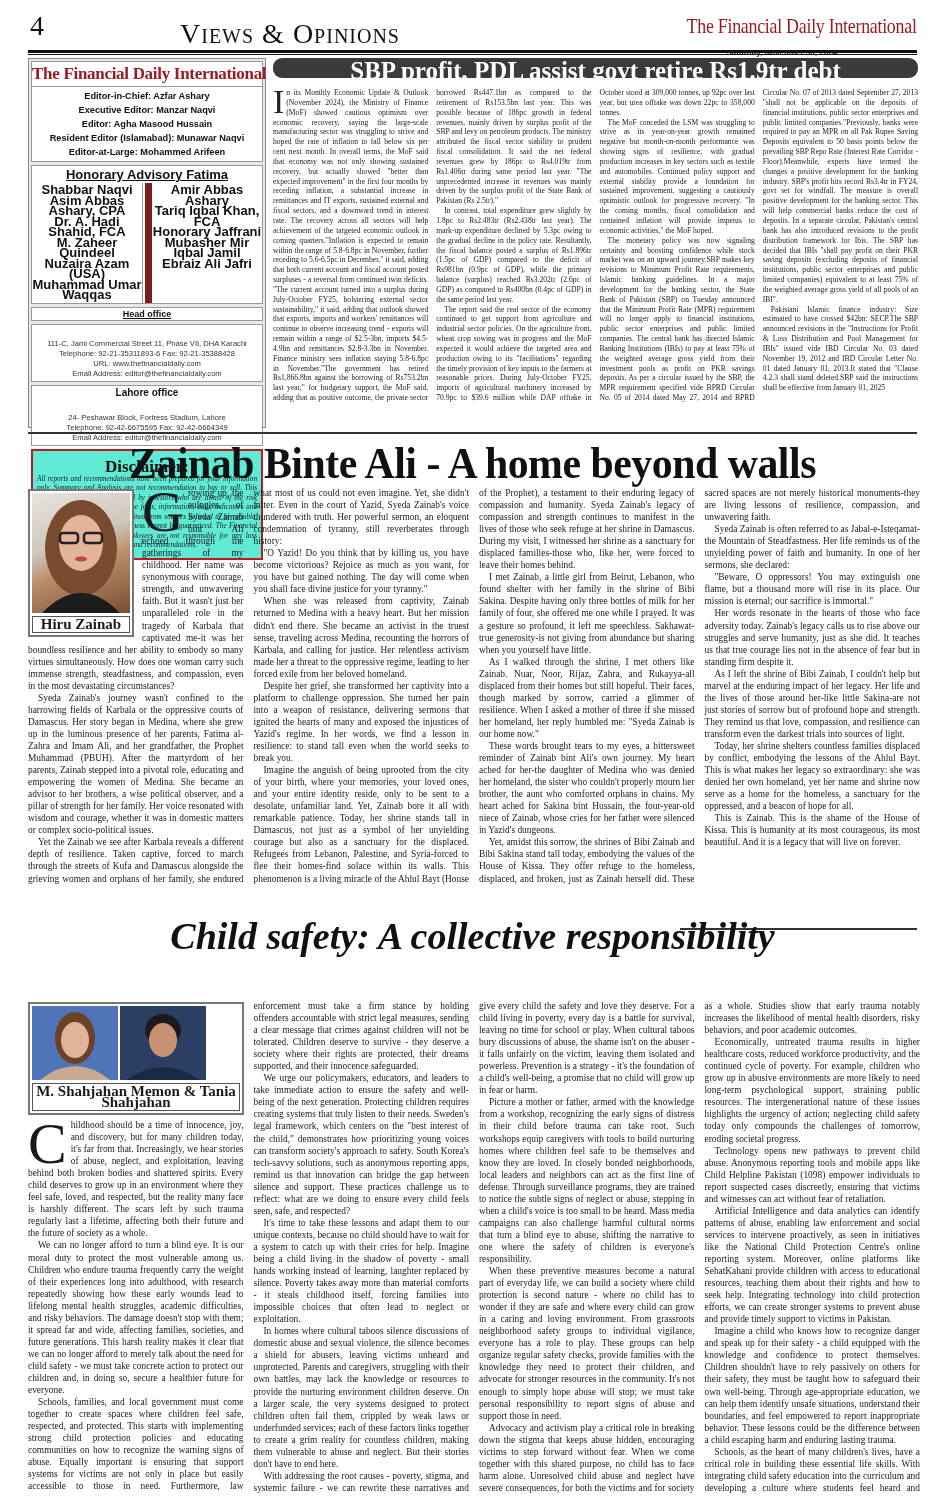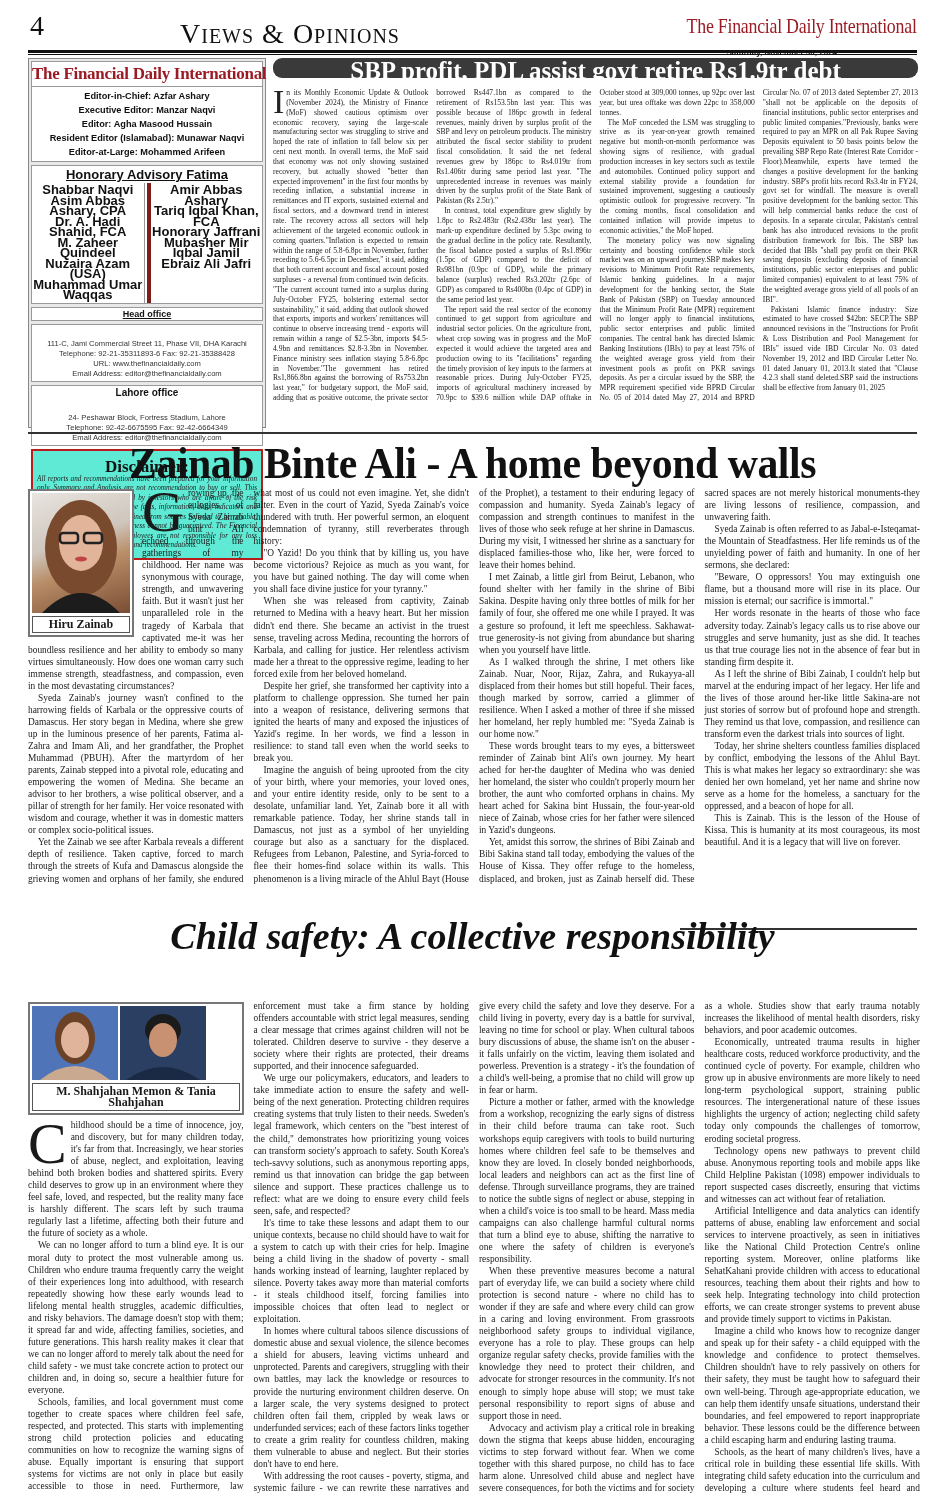--- a/index.html
+++ b/index.html
@@ -46,21 +46,21 @@
   .h-child { top: 914px; font-size: 38px; letter-spacing: 0; font-style: italic; }
 
   .body-cols { position: absolute; font-size: 9.4px; line-height: 12.05px; text-align: justify; color: #1a1a1a; overflow: hidden; column-gap: 10px; }
   .body-cols p { text-indent: 10px; }
   .body-cols p.first { text-indent: 0; }
   .zainab-cols { left: 28px; top: 487px; width: 892px; height: 430px; column-count: 4; }
   .child-cols { left: 28px; top: 1000px; width: 892px; height: 500px; column-count: 4; }
 
   .photo { float: left; border: 2px solid #777; padding: 2px; margin: 2px 8px 4px 0; background: #fff; }
   .photo .img { position: relative; overflow: hidden; }
-  .photo .caption { border: 1px solid #555; font-weight: bold; font-size: 12px; text-align: center; margin-top: 3px; padding: 2px 0; line-height: 11px; }
+  .photo .caption { border: 1px solid #555; font-weight: bold; font-size: 15px; text-align: center; margin-top: 3px; padding: 2px 0; line-height: 11px; }
   .ph-zainab .img { width: 98px; height: 120px; background: linear-gradient(160deg, #e8e4df 0%, #cfc6bd 40%, #b88d67 60%, #7a4d34 100%); }
   .ph-child .img { width: 80px; height: 72px; background: #5b7fbf; }
 
   .dropcap { float: left; font-size: 58px; line-height: 46px; margin: 2px 4px 0 0; font-family: "Liberation Serif", serif; }
 </style>
 </head>
 <body>
 
 <div class="page-no">4</div>
 <div class="section-title">Views &amp; Opinions</div>
@@ -86,21 +86,21 @@
     <div class="adv-title">Honorary Advisory Fatima</div>
     <div class="adv-cols">
       <div>
         <div>Shabbar Naqvi</div>
         <div>Asim Abbas Ashary, CPA</div>
         <div>Dr. A. Hadi Shahid, FCA</div>
         <div>M. Zaheer Quindeel</div>
         <div>Nuzaira Azam (USA)</div>
         <div>Muhammad Umar Waqqas</div>
       </div>
-      <div style="border-left:4px solid #7f1d1d;">
+      <div style="border-left:7px solid #7f1d1d;">
         <div>Amir Abbas Ashary</div>
         <div>Tariq Iqbal Khan, FCA</div>
         <div>Honorary Jaffrani</div>
         <div>Mubasher Mir</div>
         <div>Iqbal Jamil</div>
         <div>Ebraiz Ali Jafri</div>
       </div>
     </div>
   </div>
   <div class="box">
@@ -164,21 +164,21 @@
   <p>Imagine the anguish of being uprooted from the city of your birth, where your memories, your loved ones, and your entire identity reside, only to be sent to a desolate, unfamiliar land. Yet, Zainab bore it all with remarkable patience. Today, her shrine stands tall in Damascus, not just as a symbol of her unyielding courage but also as a sanctuary for the displaced. Refugees from Lebanon, Palestine, and Syria-forced to flee their homes-find solace within its walls. This phenomenon is a living miracle of the Ahlul Bayt (House of the Prophet), a testament to their enduring legacy of compassion and humanity. Syeda Zainab's legacy of compassion and strength continues to manifest in the lives of those who seek refuge at her shrine in Damascus. During my visit, I witnessed her shrine as a sanctuary for displaced families-those who, like her, were forced to leave their homes behind.</p>
   <p>I met Zainab, a little girl from Beirut, Lebanon, who found shelter with her family in the shrine of Bibi Sakina. Despite having only three bottles of milk for her family of four, she offered me one while I prayed. It was a gesture so profound, it left me speechless. Sakhawat-true generosity-is not giving from abundance but sharing when you yourself have little.</p>
   <p>As I walked through the shrine, I met others like Zainab. Nuar, Noor, Rijaz, Zahra, and Rukayya-all displaced from their homes but still hopeful. Their faces, though marked by sorrow, carried a glimmer of resilience. When I asked a mother of three if she missed her homeland, her reply humbled me: "Syeda Zainab is our home now."</p>
   <p>These words brought tears to my eyes, a bittersweet reminder of Zainab bint Ali's own journey. My heart ached for her-the daughter of Medina who was denied her homeland, the sister who couldn't properly mourn her brother, the aunt who comforted orphans in chains. My heart ached for Sakina bint Hussain, the four-year-old niece of Zainab, whose cries for her father were silenced in Yazid's dungeons.</p>
   <p>Yet, amidst this sorrow, the shrines of Bibi Zainab and Bibi Sakina stand tall today, embodying the values of the House of Kissa. They offer refuge to the homeless, displaced, and broken, just as Zainab herself did. These sacred spaces are not merely historical monuments-they are living lessons of resilience, compassion, and unwavering faith.</p>
   <p>Syeda Zainab is often referred to as Jabal-e-Isteqamat-the Mountain of Steadfastness. Her life reminds us of the unyielding power of faith and humanity. In one of her sermons, she declared:</p>
   <p>"Beware, O oppressors! You may extinguish one flame, but a thousand more will rise in its place. Our mission is eternal; our sacrifice is immortal."</p>
   <p>Her words resonate in the hearts of those who face adversity today. Zainab's legacy calls us to rise above our struggles and serve humanity, just as she did. It teaches us that true courage lies not in the absence of fear but in standing firm despite it.</p>
   <p>As I left the shrine of Bibi Zainab, I couldn't help but marvel at the enduring impact of her legacy. Her life and the lives of those around her-like little Sakina-are not just stories of sorrow but of profound hope and strength. They remind us that love, compassion, and resilience can transform even the darkest trials into sources of light.</p>
   <p>Today, her shrine shelters countless families displaced by conflict, embodying the lessons of the Ahlul Bayt. This is what makes her legacy so extraordinary: she was denied her own homeland, yet her name and shrine now serve as a home for the homeless, a sanctuary for the oppressed, and a beacon of hope for all.</p>
-  <p>This is Zainab. This is the lesson of the House of Kissa. This is humanity at its most courageous, its most beautiful. And it is a legacy that will live on forever.</p>
+  <p>This is Zainab. This is the shame of the House of Kissa. This is humanity at its most courageous, its most beautiful. And it is a legacy that will live on forever.</p>
 </div>
 
 <div class="divider" style="top:928px; left:680px; right:28px;"></div>
 
 <div class="headline h-child">Child safety: A collective responsibility</div>
 <div class="body-cols child-cols">
   <div class="photo ph-child">
 
     <div style="display:flex;gap:2px;">
       <div class="img" style="width:86px;height:74px;background:#4f74b8;">

